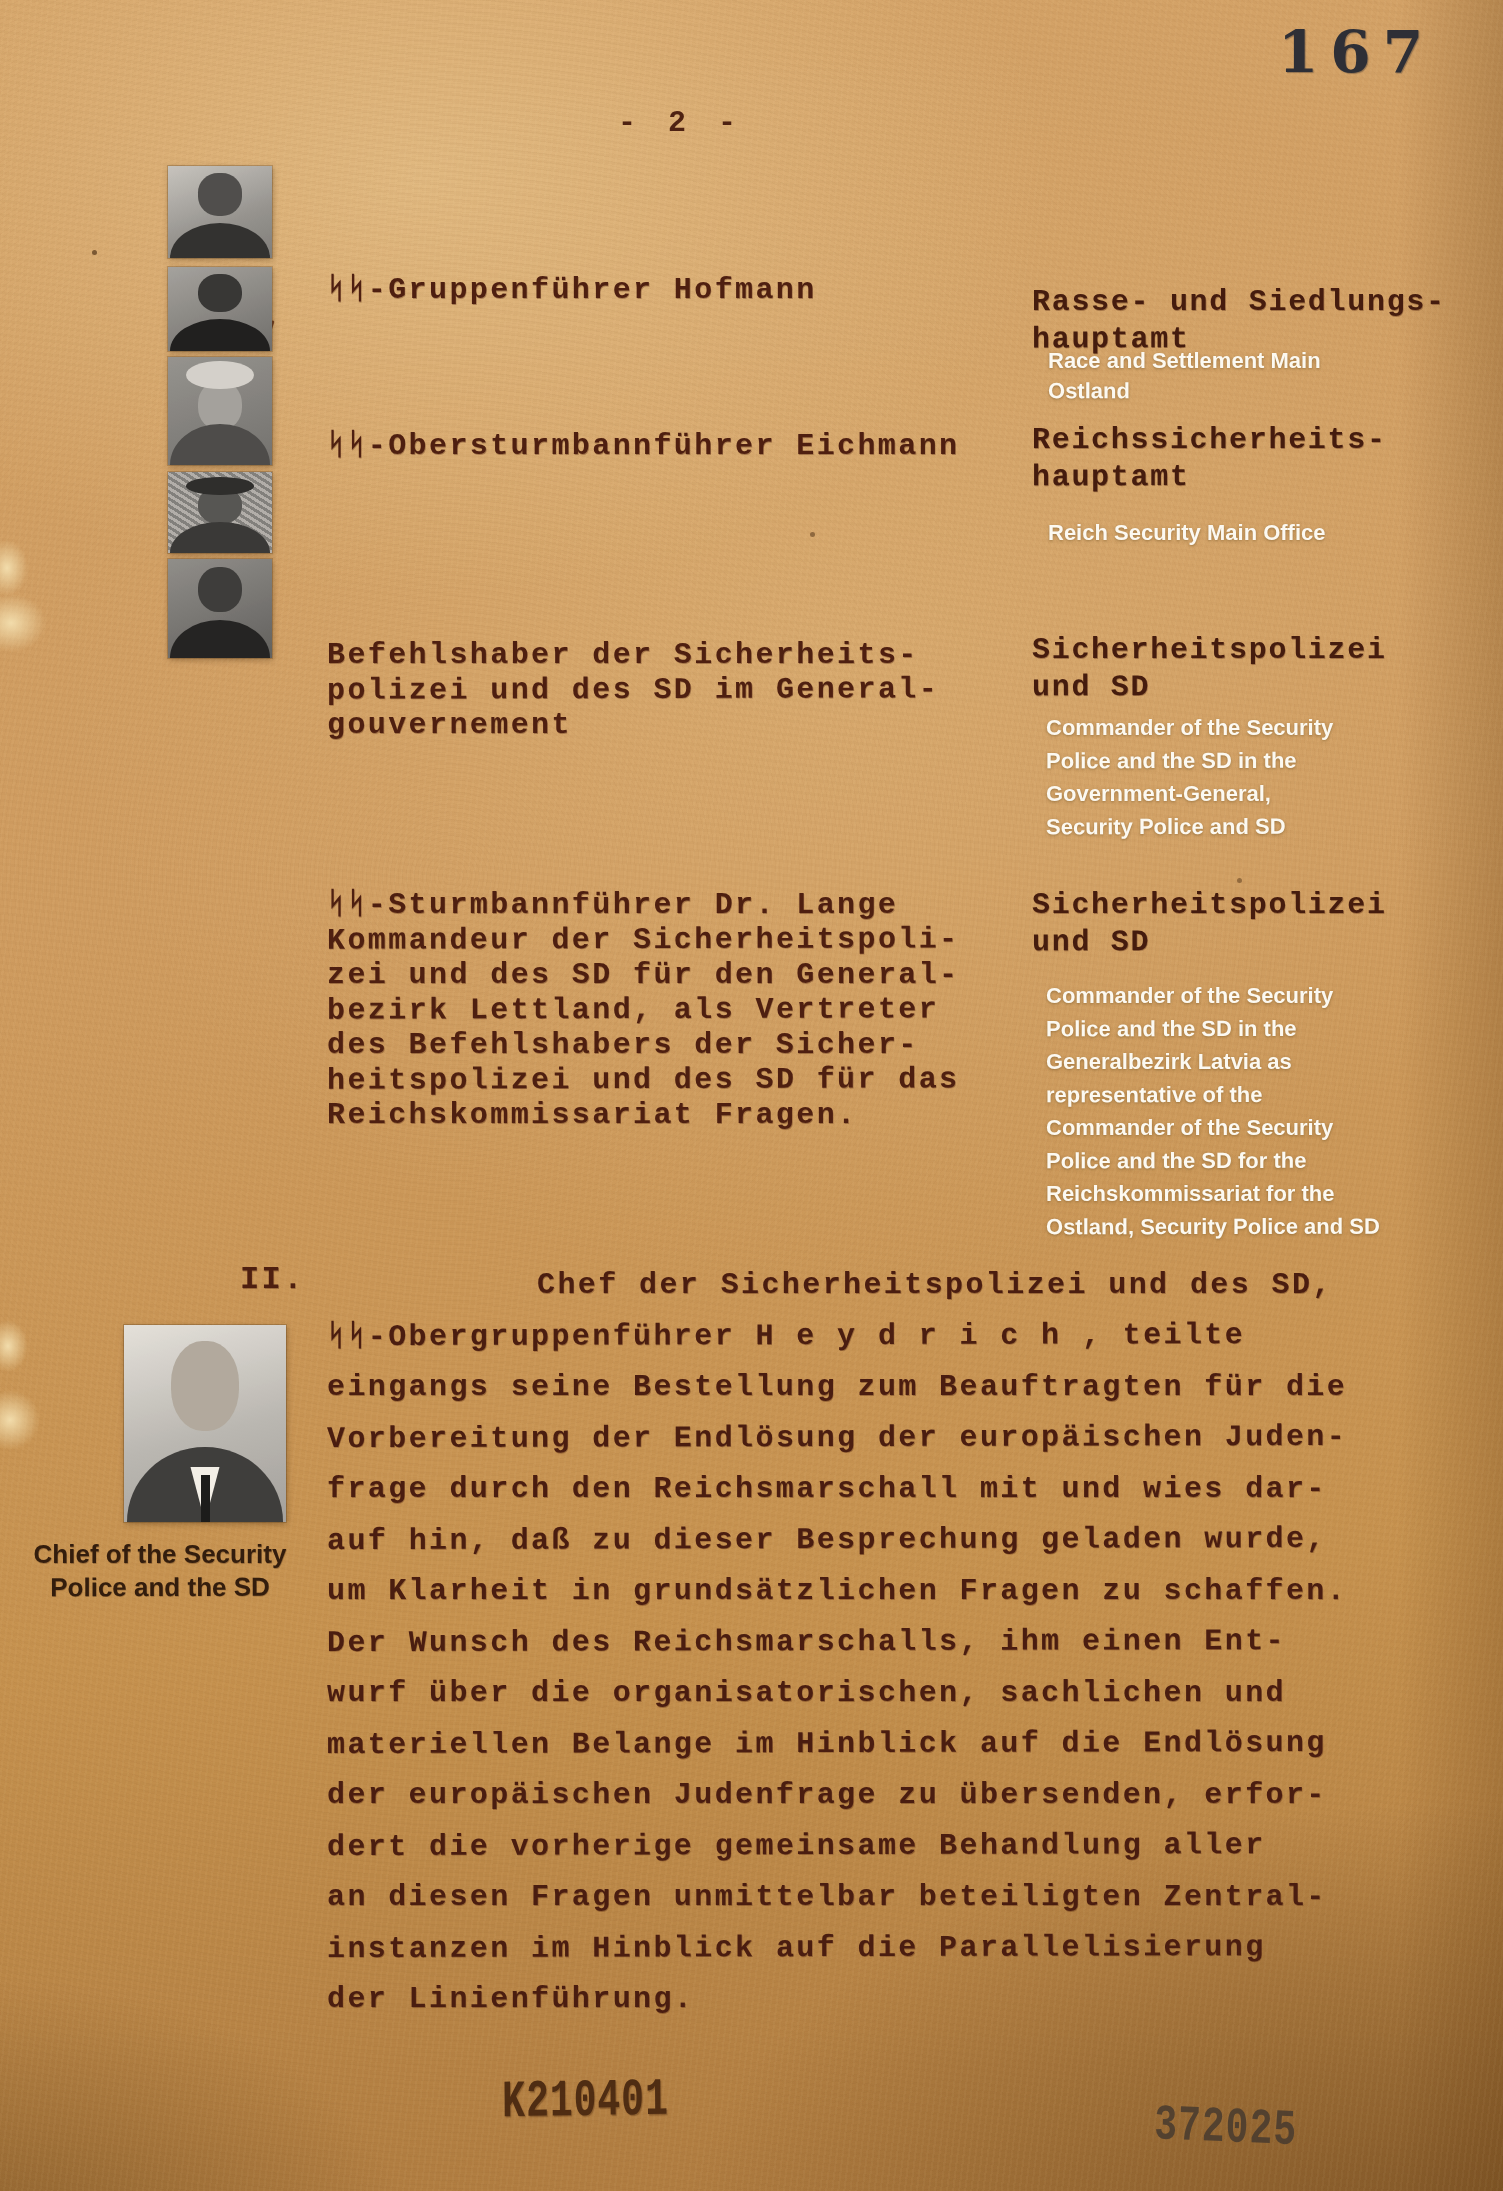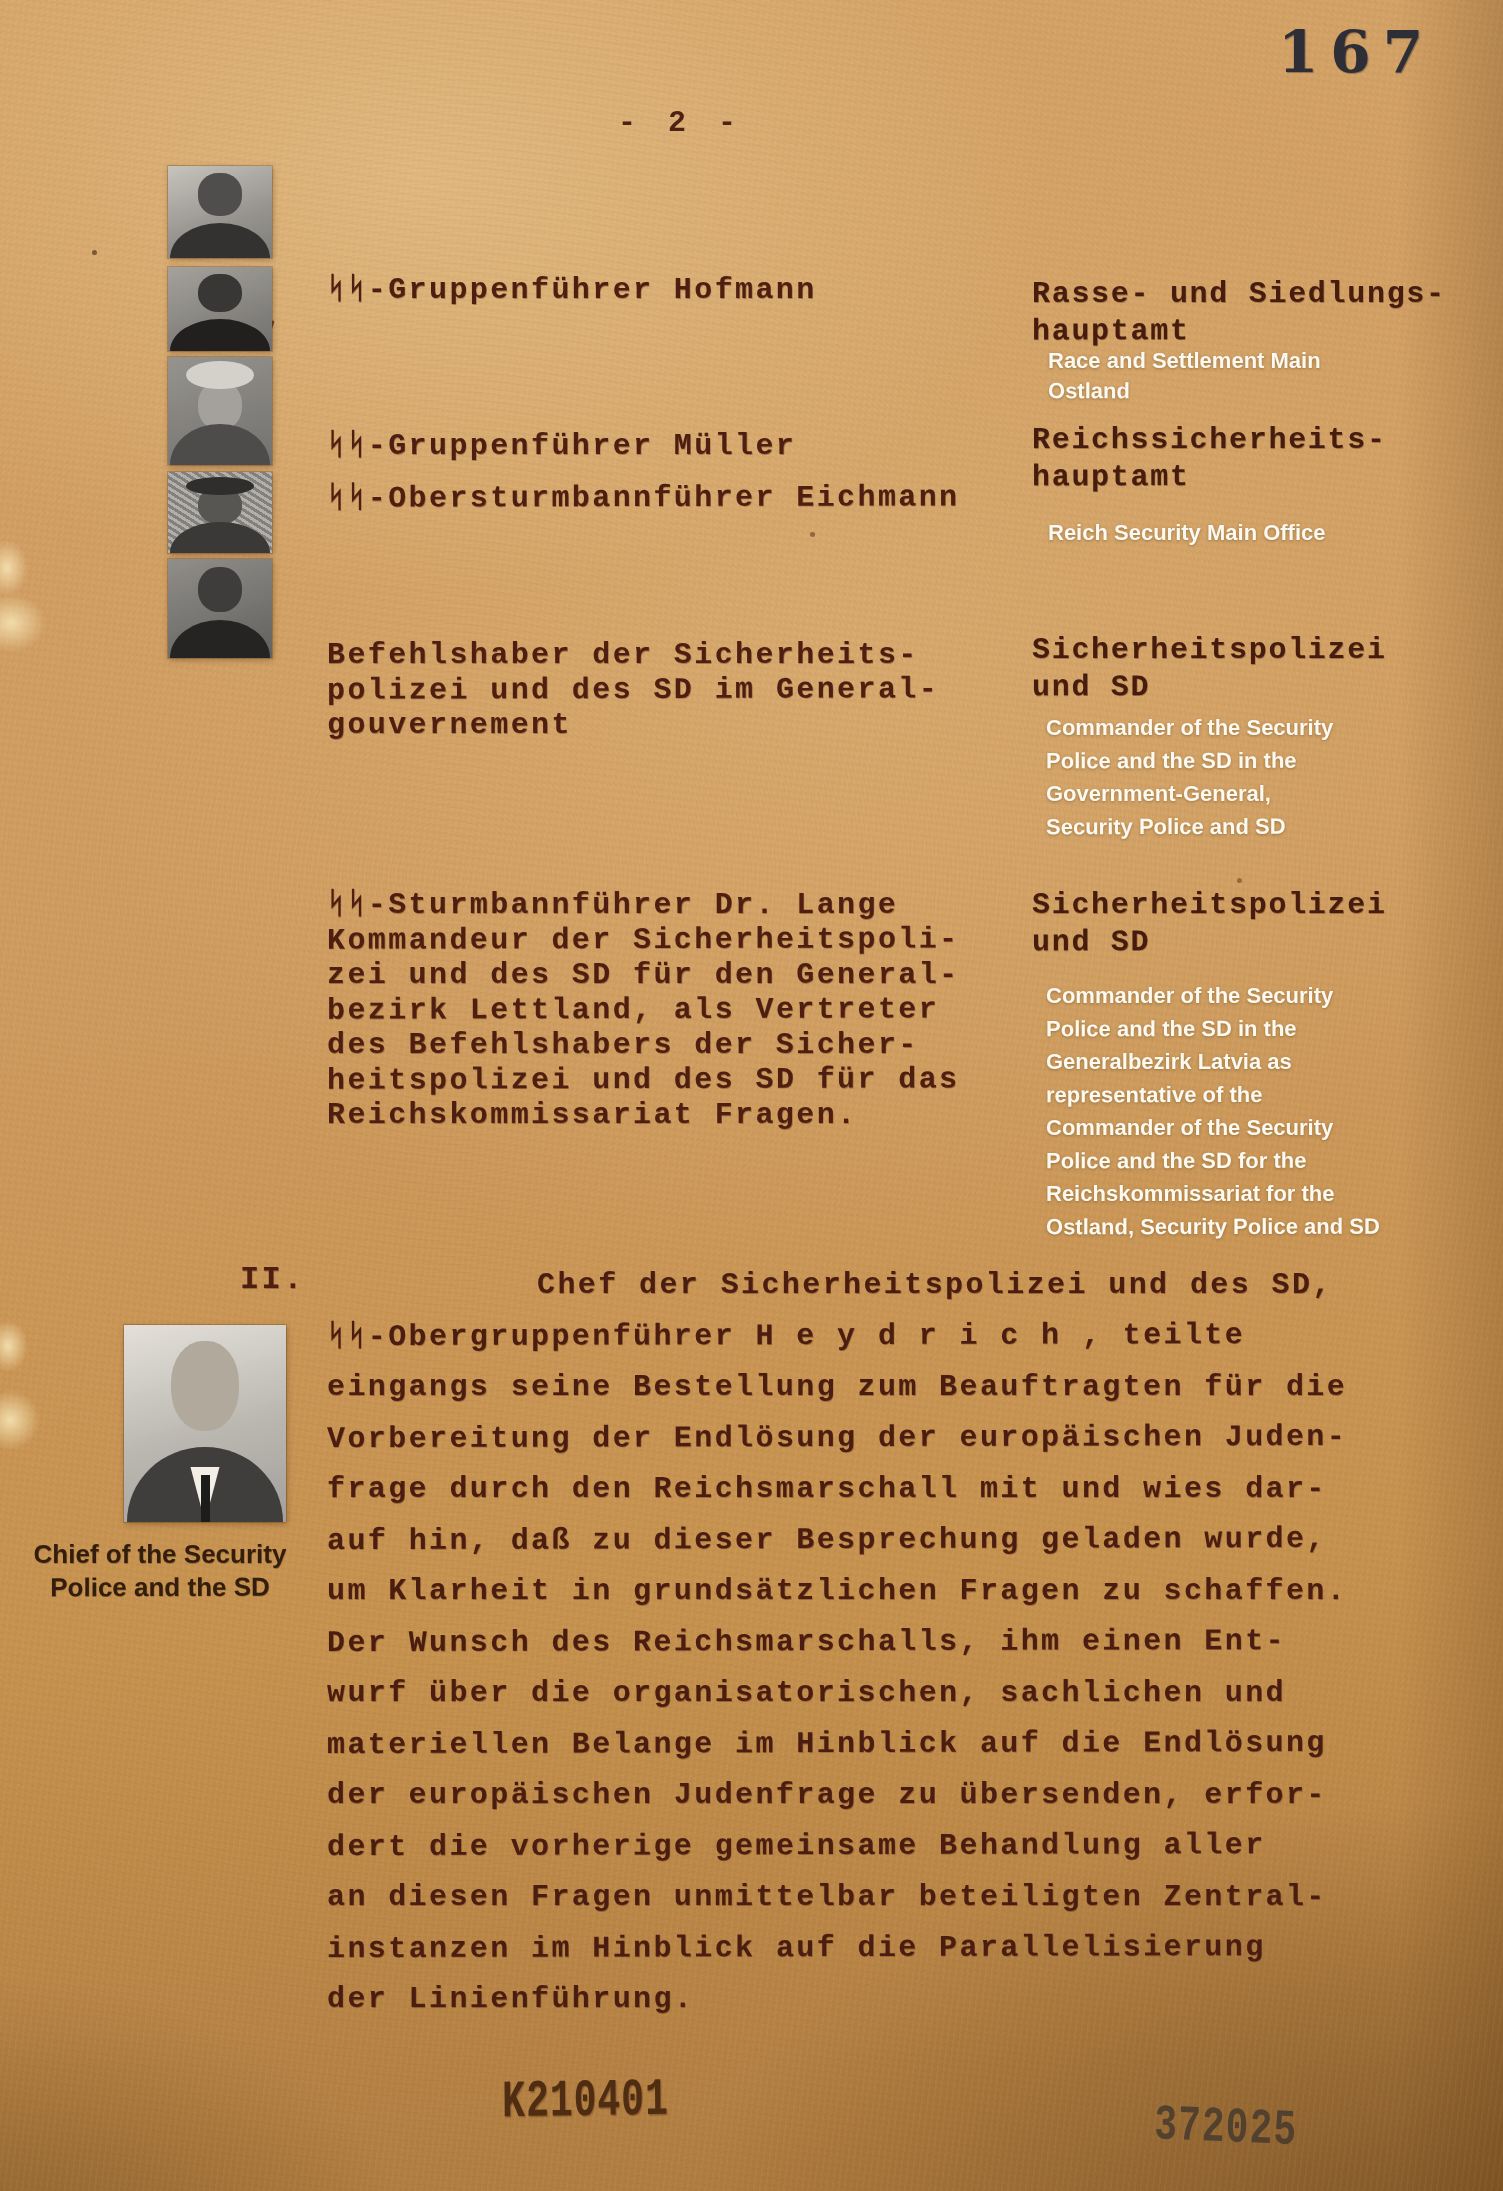--- a/index.html
+++ b/index.html
@@ -151,31 +151,30 @@
     <div class="ph-torso"></div>
   </div>
   <div class="photo p5">
     <div class="ph-head"></div>
     <div class="ph-torso"></div>
   </div>
 
   <div class="de" style="left:327px;top:273px">
       <div class="tline">ᛋᛋ-Gruppenführer Hofmann</div>
     </div>
-  <div class="de org" style="left:1032px;top:276px">
+  <div class="de org" style="left:1032px;top:284px">
       <div class="tline">Rasse- und Siedlungs-</div>
       <div class="tline">hauptamt</div>
     </div>
   <div class="en en-tight" style="left:1048px;top:346px">
       <div class="tline">Race and Settlement Main</div>
       <div class="tline">Ostland</div>
     </div>
 
   <div class="de names2" style="left:327px;top:420px">
-      <div class="tline">ᛋᛋ-Gruppenführer Müller</div>
       <div class="tline">ᛋᛋ-Obersturmbannführer Eichmann</div>
     </div>
   <div class="de org" style="left:1032px;top:422px">
       <div class="tline">Reichssicherheits-</div>
       <div class="tline">hauptamt</div>
     </div>
   <div class="en" style="left:1048px;top:516px">
       <div class="tline">Reich Security Main Office</div>
     </div>
 

